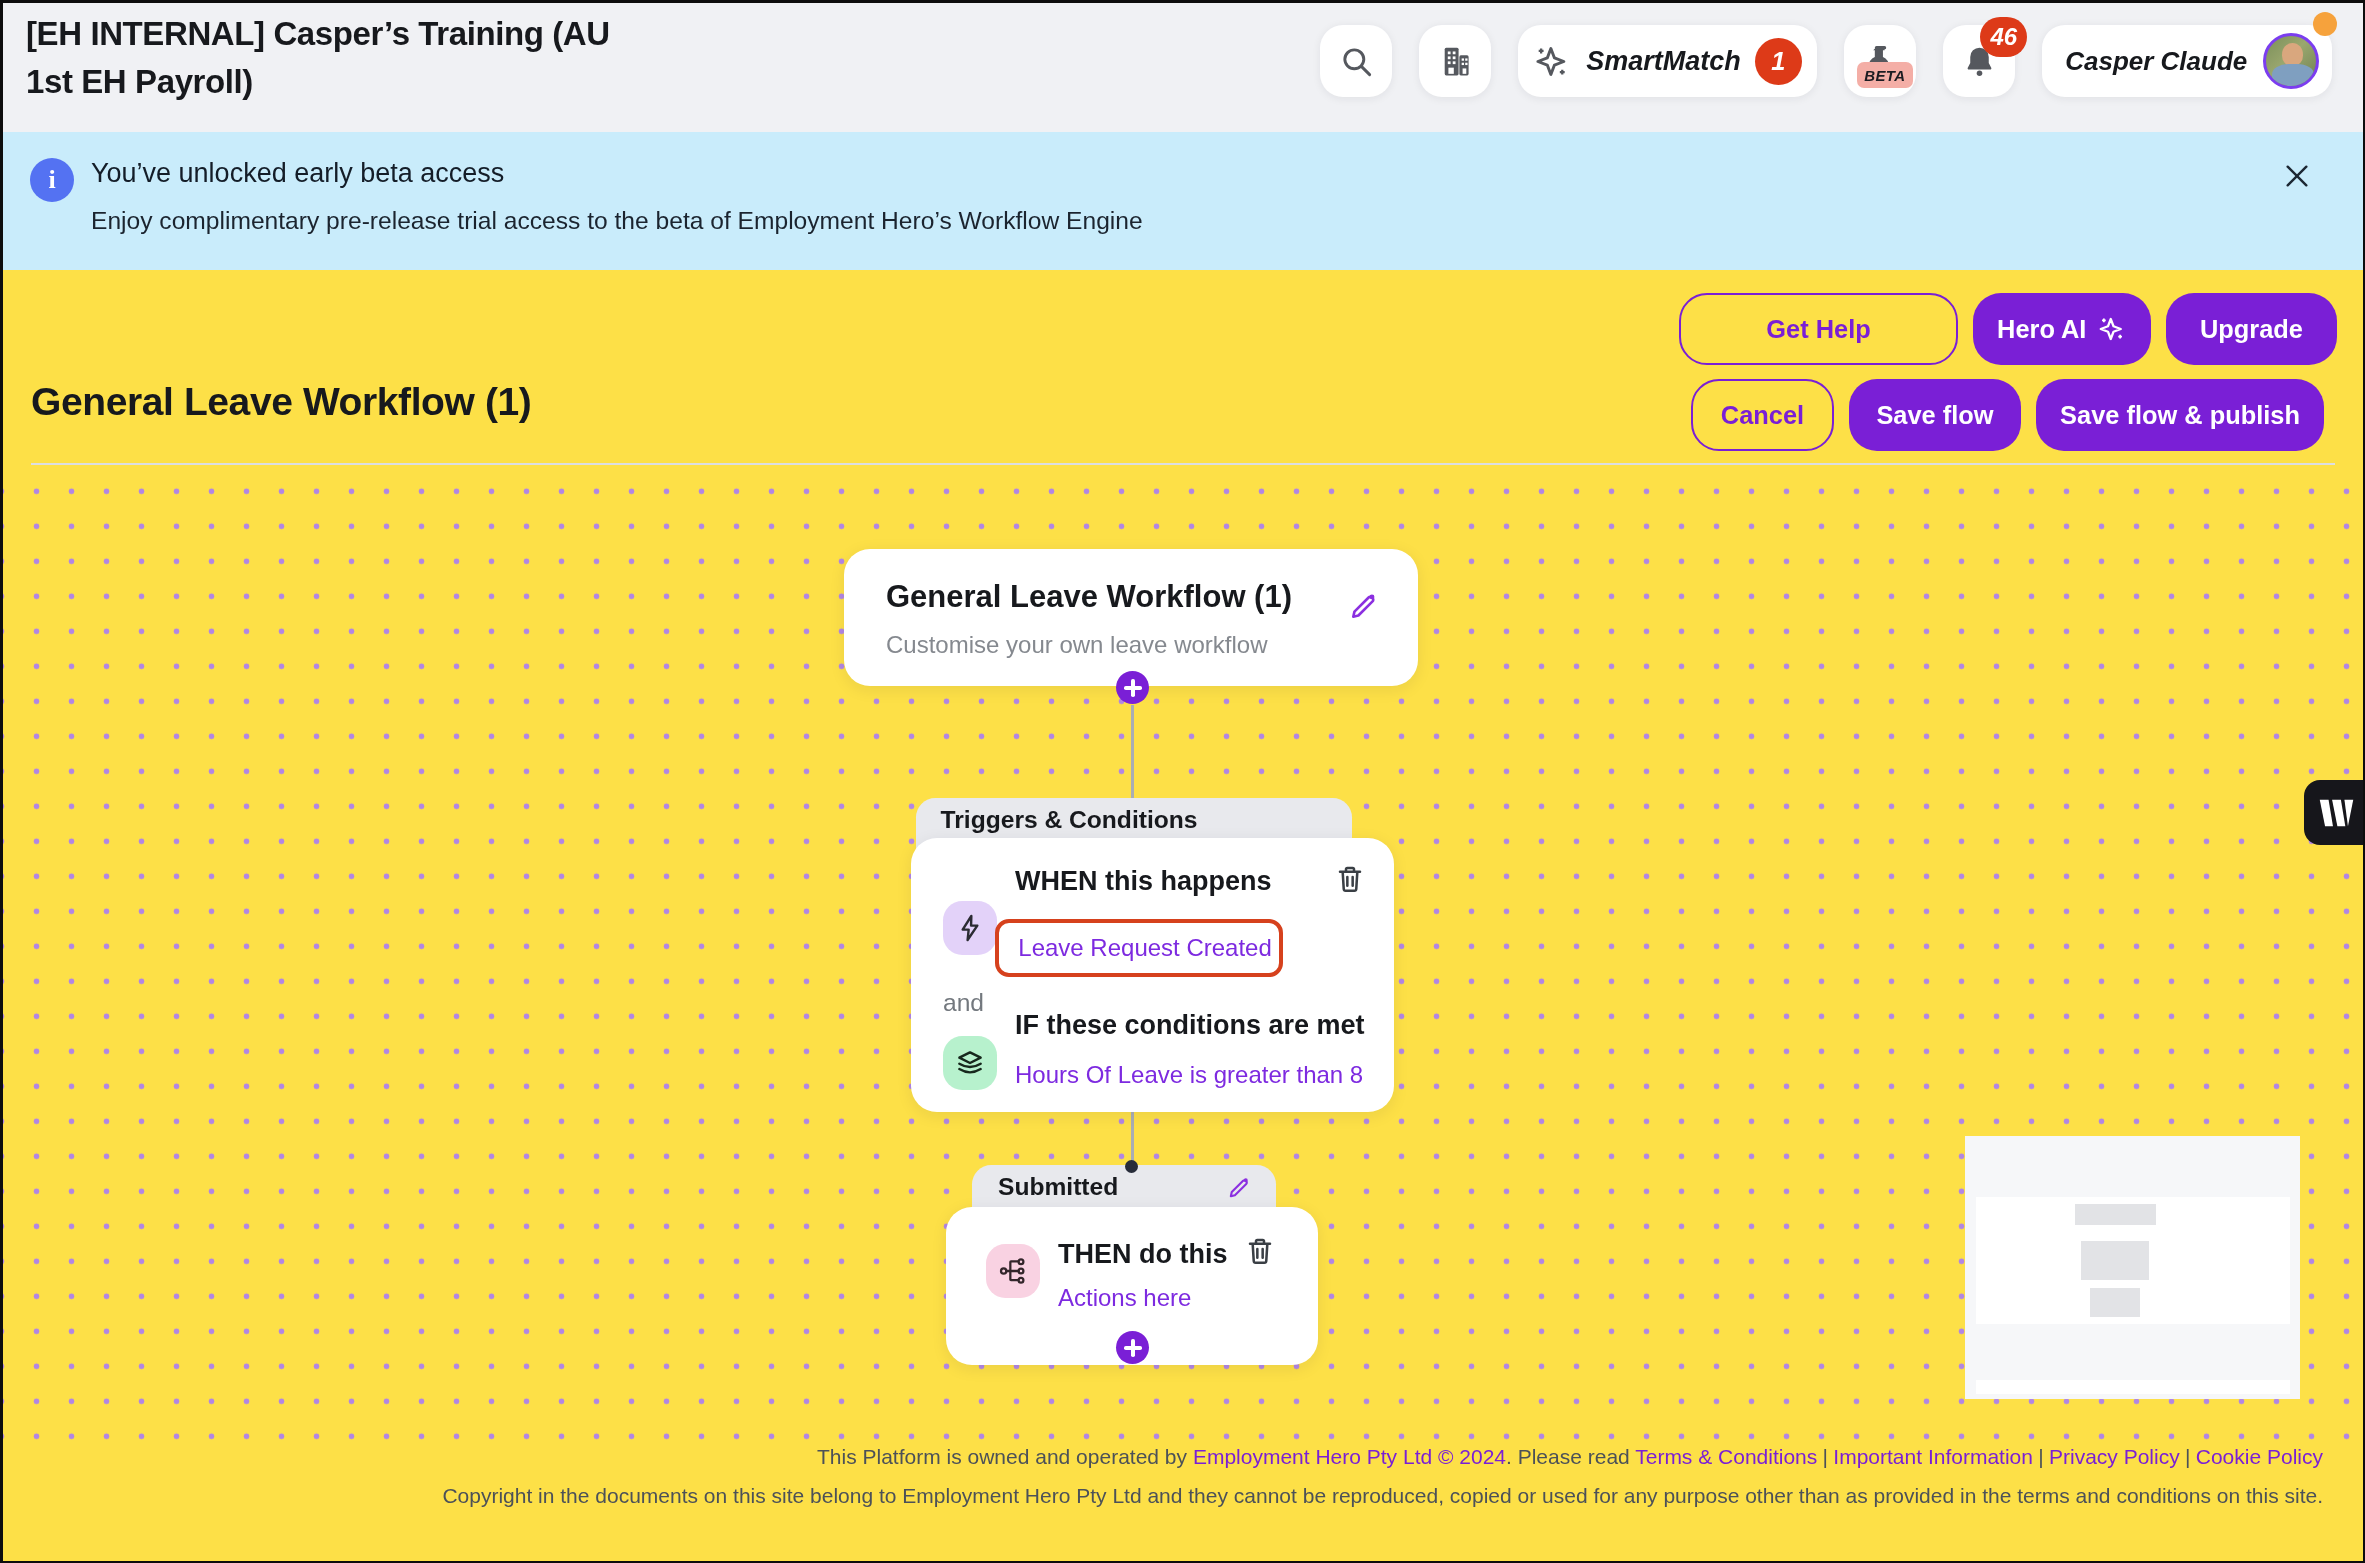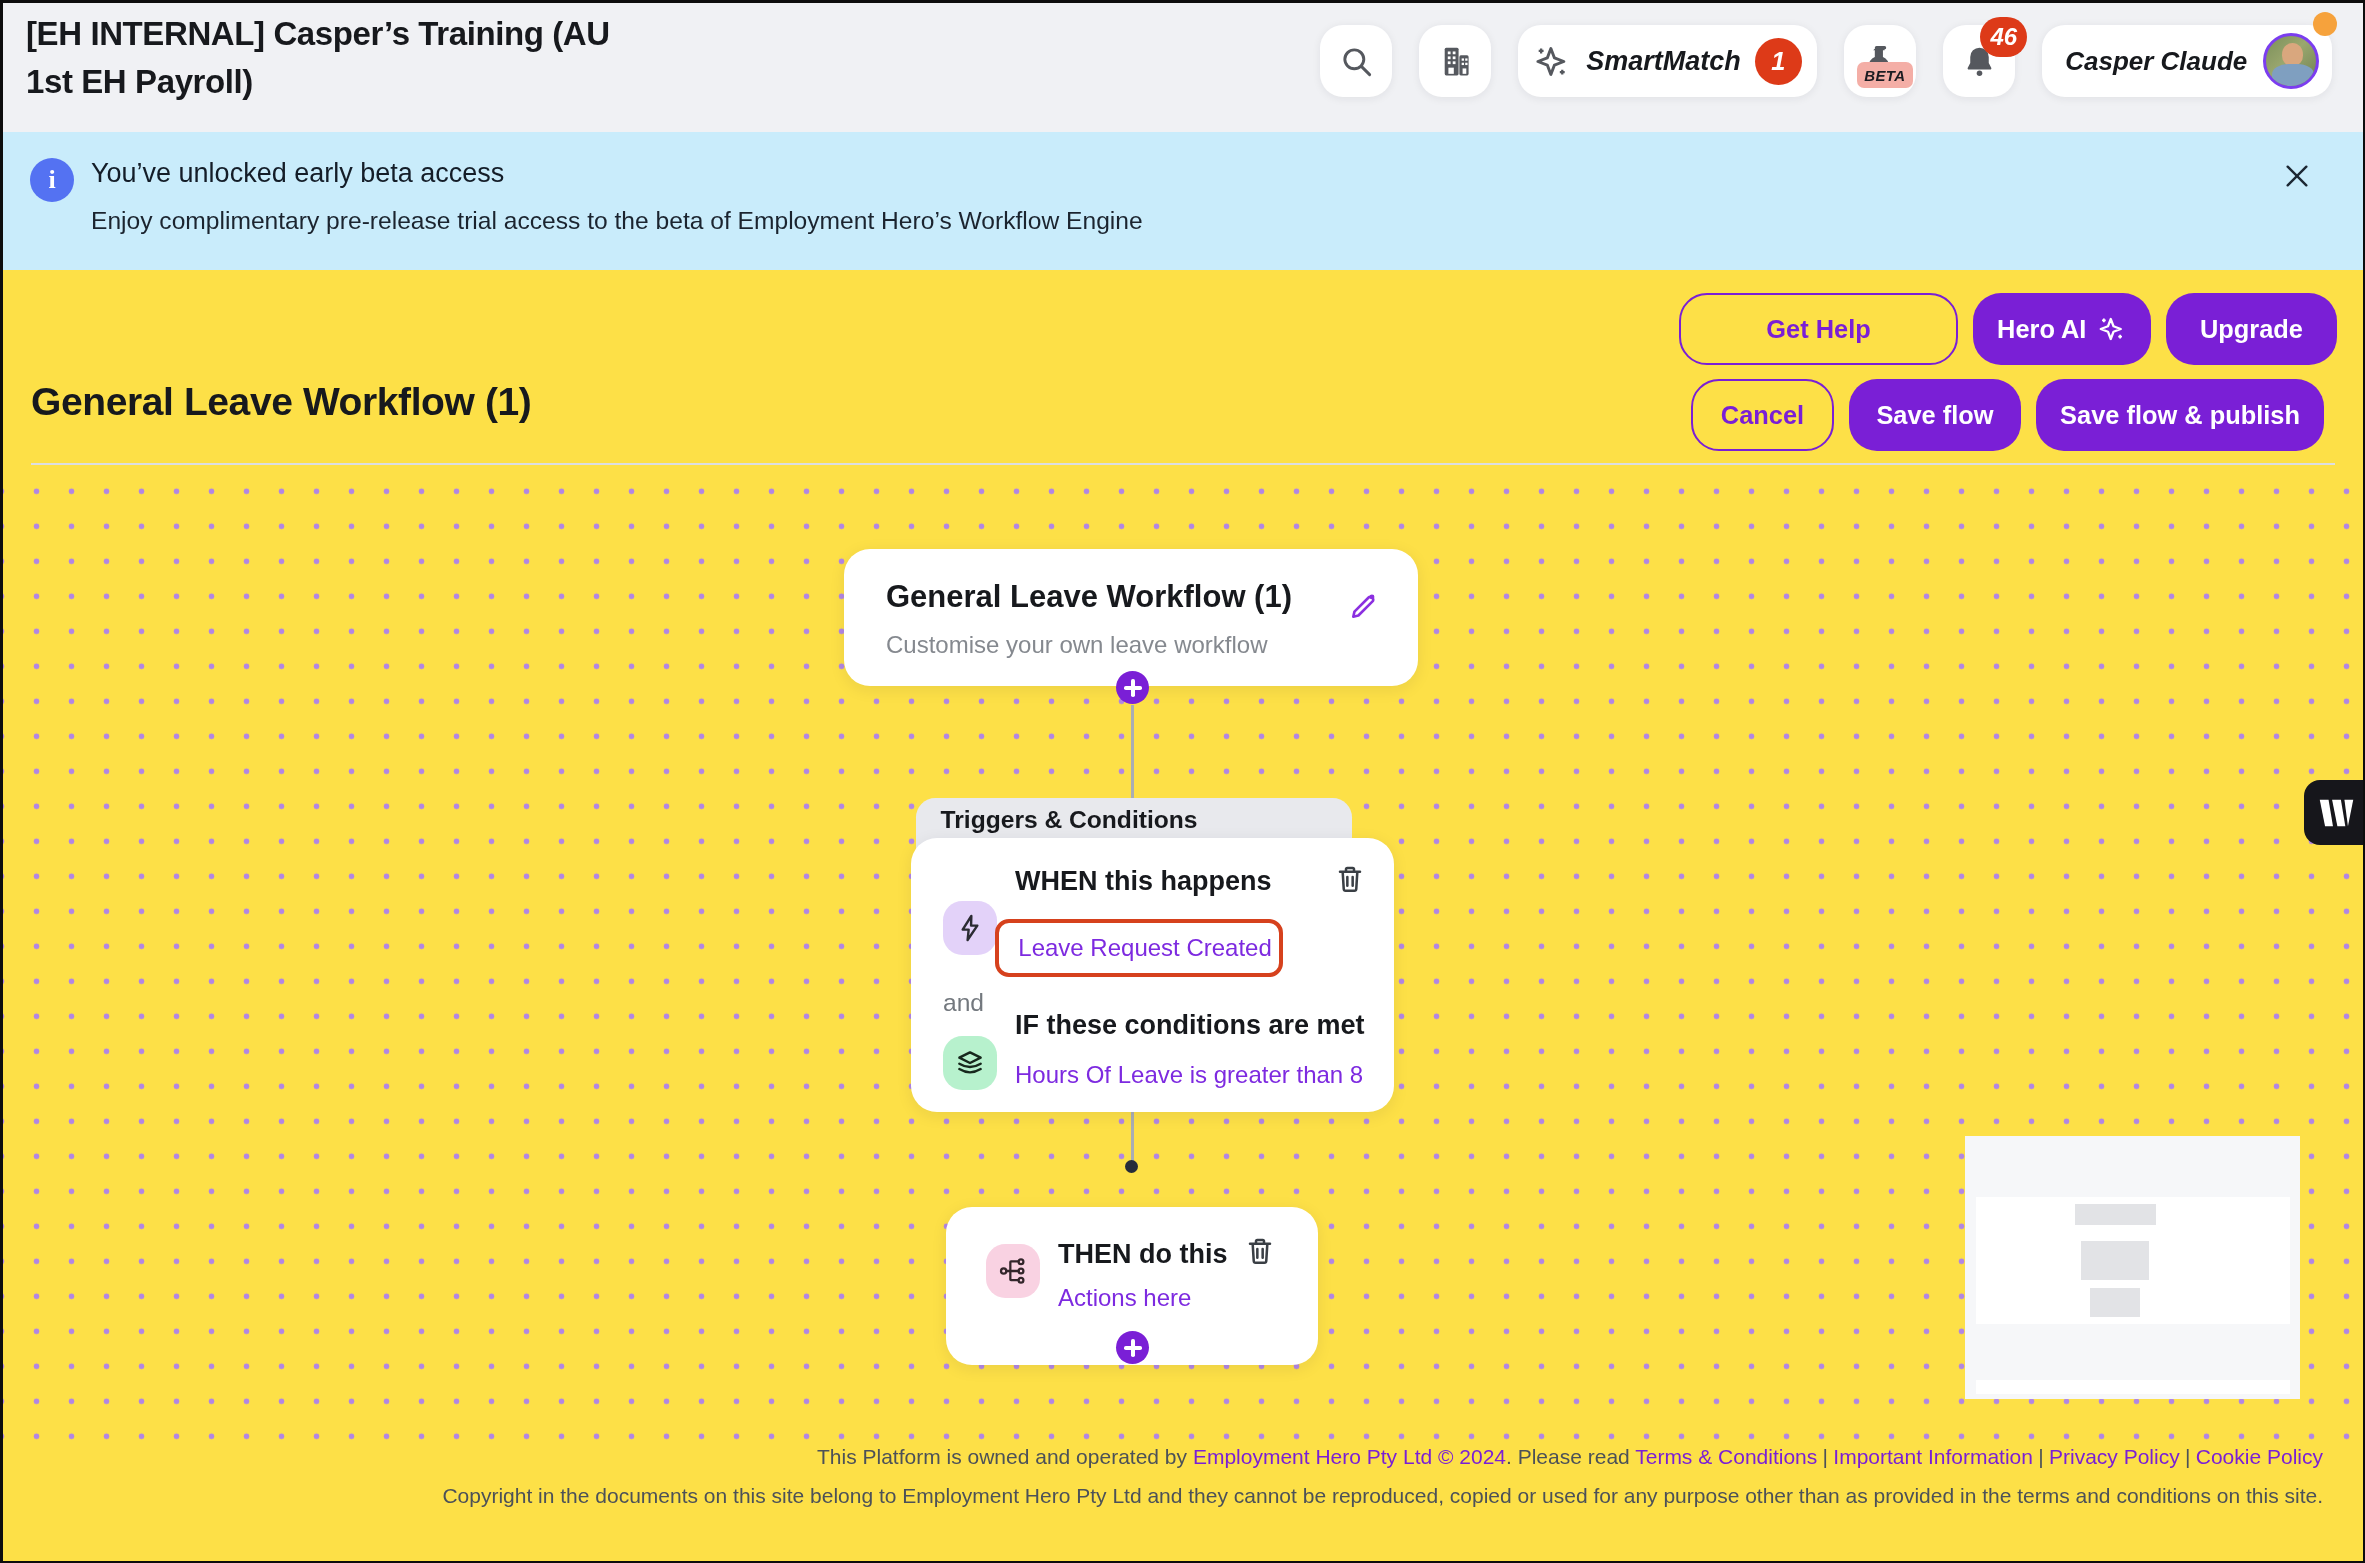--- a/index.html
+++ b/index.html
@@ -326,20 +326,29 @@
         <path d="M4 16.5 C6.5 18 9 19 12 19 C15 19 17.5 18 20 16.5"></path>
       </svg>
     </div>
     <div class="lbl-if">IF these conditions are met</div>
     <div class="lbl-hours">Hours Of Leave is greater than 8</div>
   </div>
 
   <div class="vline" style="left:1128px; top:1109px; height:54px;"></div>
   <div class="conn-dot" style="left:1122px; top:1157px;"></div>
 
+  <div class="node-tab tab-submitted">
+    <div class="tab-label">Submitted</div>
+    <div class="pencil">
+      <svg width="28" height="28" viewBox="0 0 24 24" fill="none" stroke="#8b2fe0" stroke-width="1.8" stroke-linejoin="round">
+        <path d="M5 19 L5.8 15.5 L15.5 5.8 a1.6 1.6 0 0 1 2.3 0 l0.4 0.4 a1.6 1.6 0 0 1 0 2.3 L8.5 18.2 Z"></path>
+        <circle cx="17.8" cy="5.4" r="0.8"></circle>
+      </svg>
+    </div>
+  </div>
   <div class="card card-then">
     <div class="icon-sq iq-branch">
       <svg width="32" height="32" viewBox="0 0 24 24" fill="none" stroke="#33262b" stroke-width="1.7" stroke-linecap="round">
         <circle cx="5" cy="12" r="2"></circle>
         <circle cx="18" cy="5" r="1.8"></circle>
           <circle cx="18" cy="12" r="1.8"></circle>
           <circle cx="18" cy="19" r="1.8"></circle>
         <path d="M7 12 h9.2 M10 12 V5.2 a0.5 0.5 0 0 1 0.5-0.5 H16 M10 12 v6.3 a0.5 0.5 0 0 0 0.5 0.5 H16"></path>
       </svg>
     </div>

